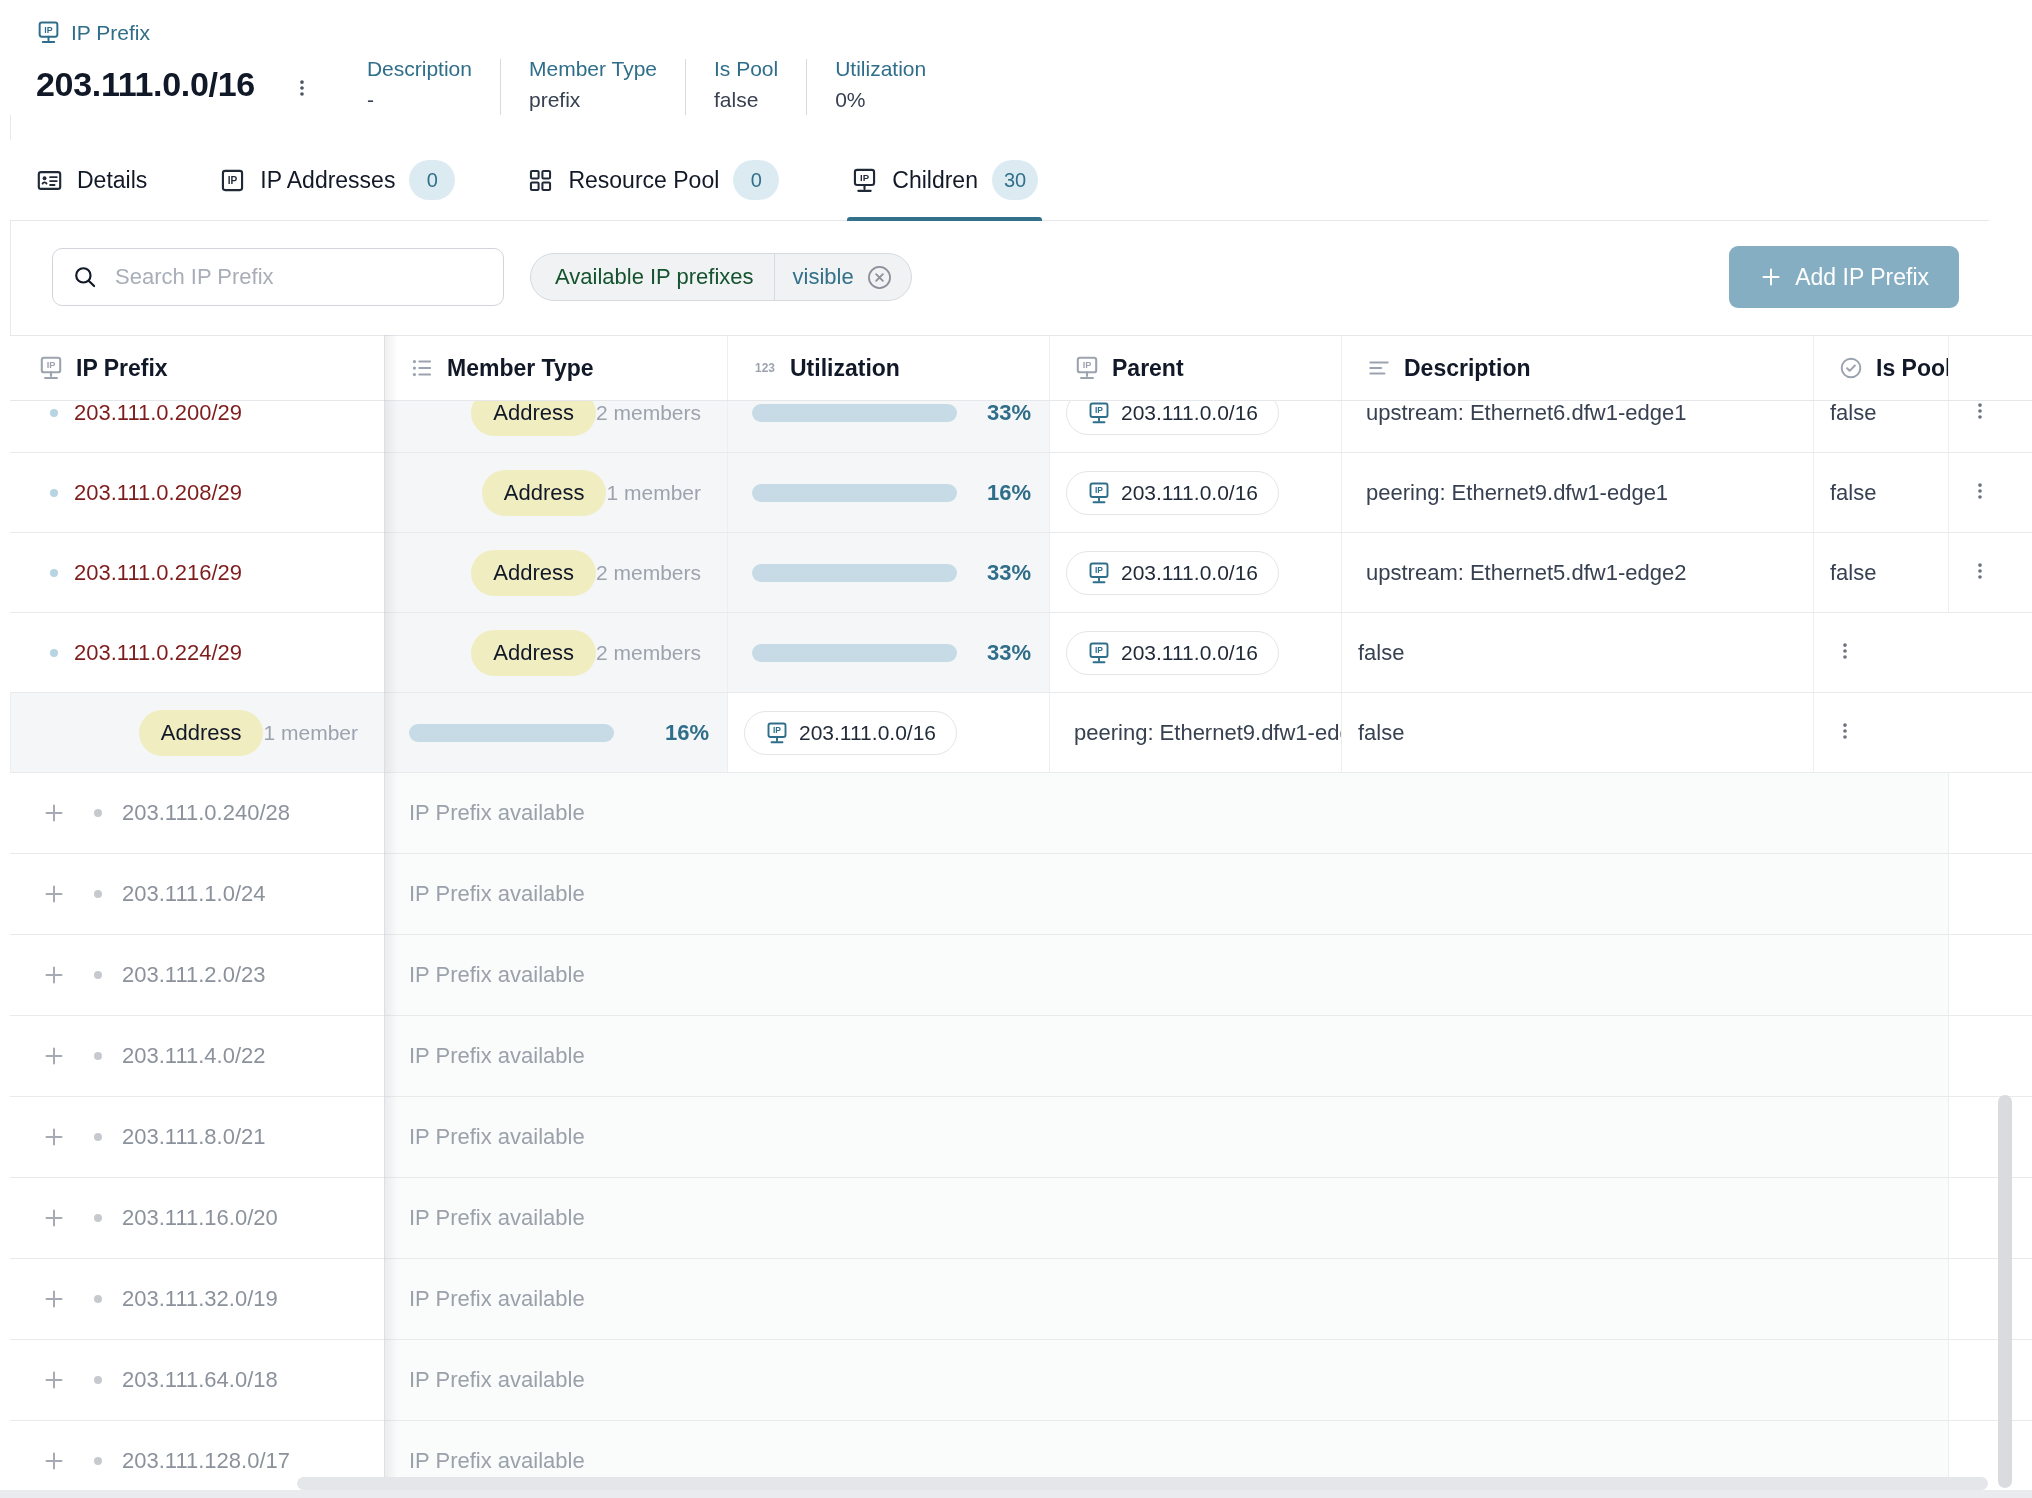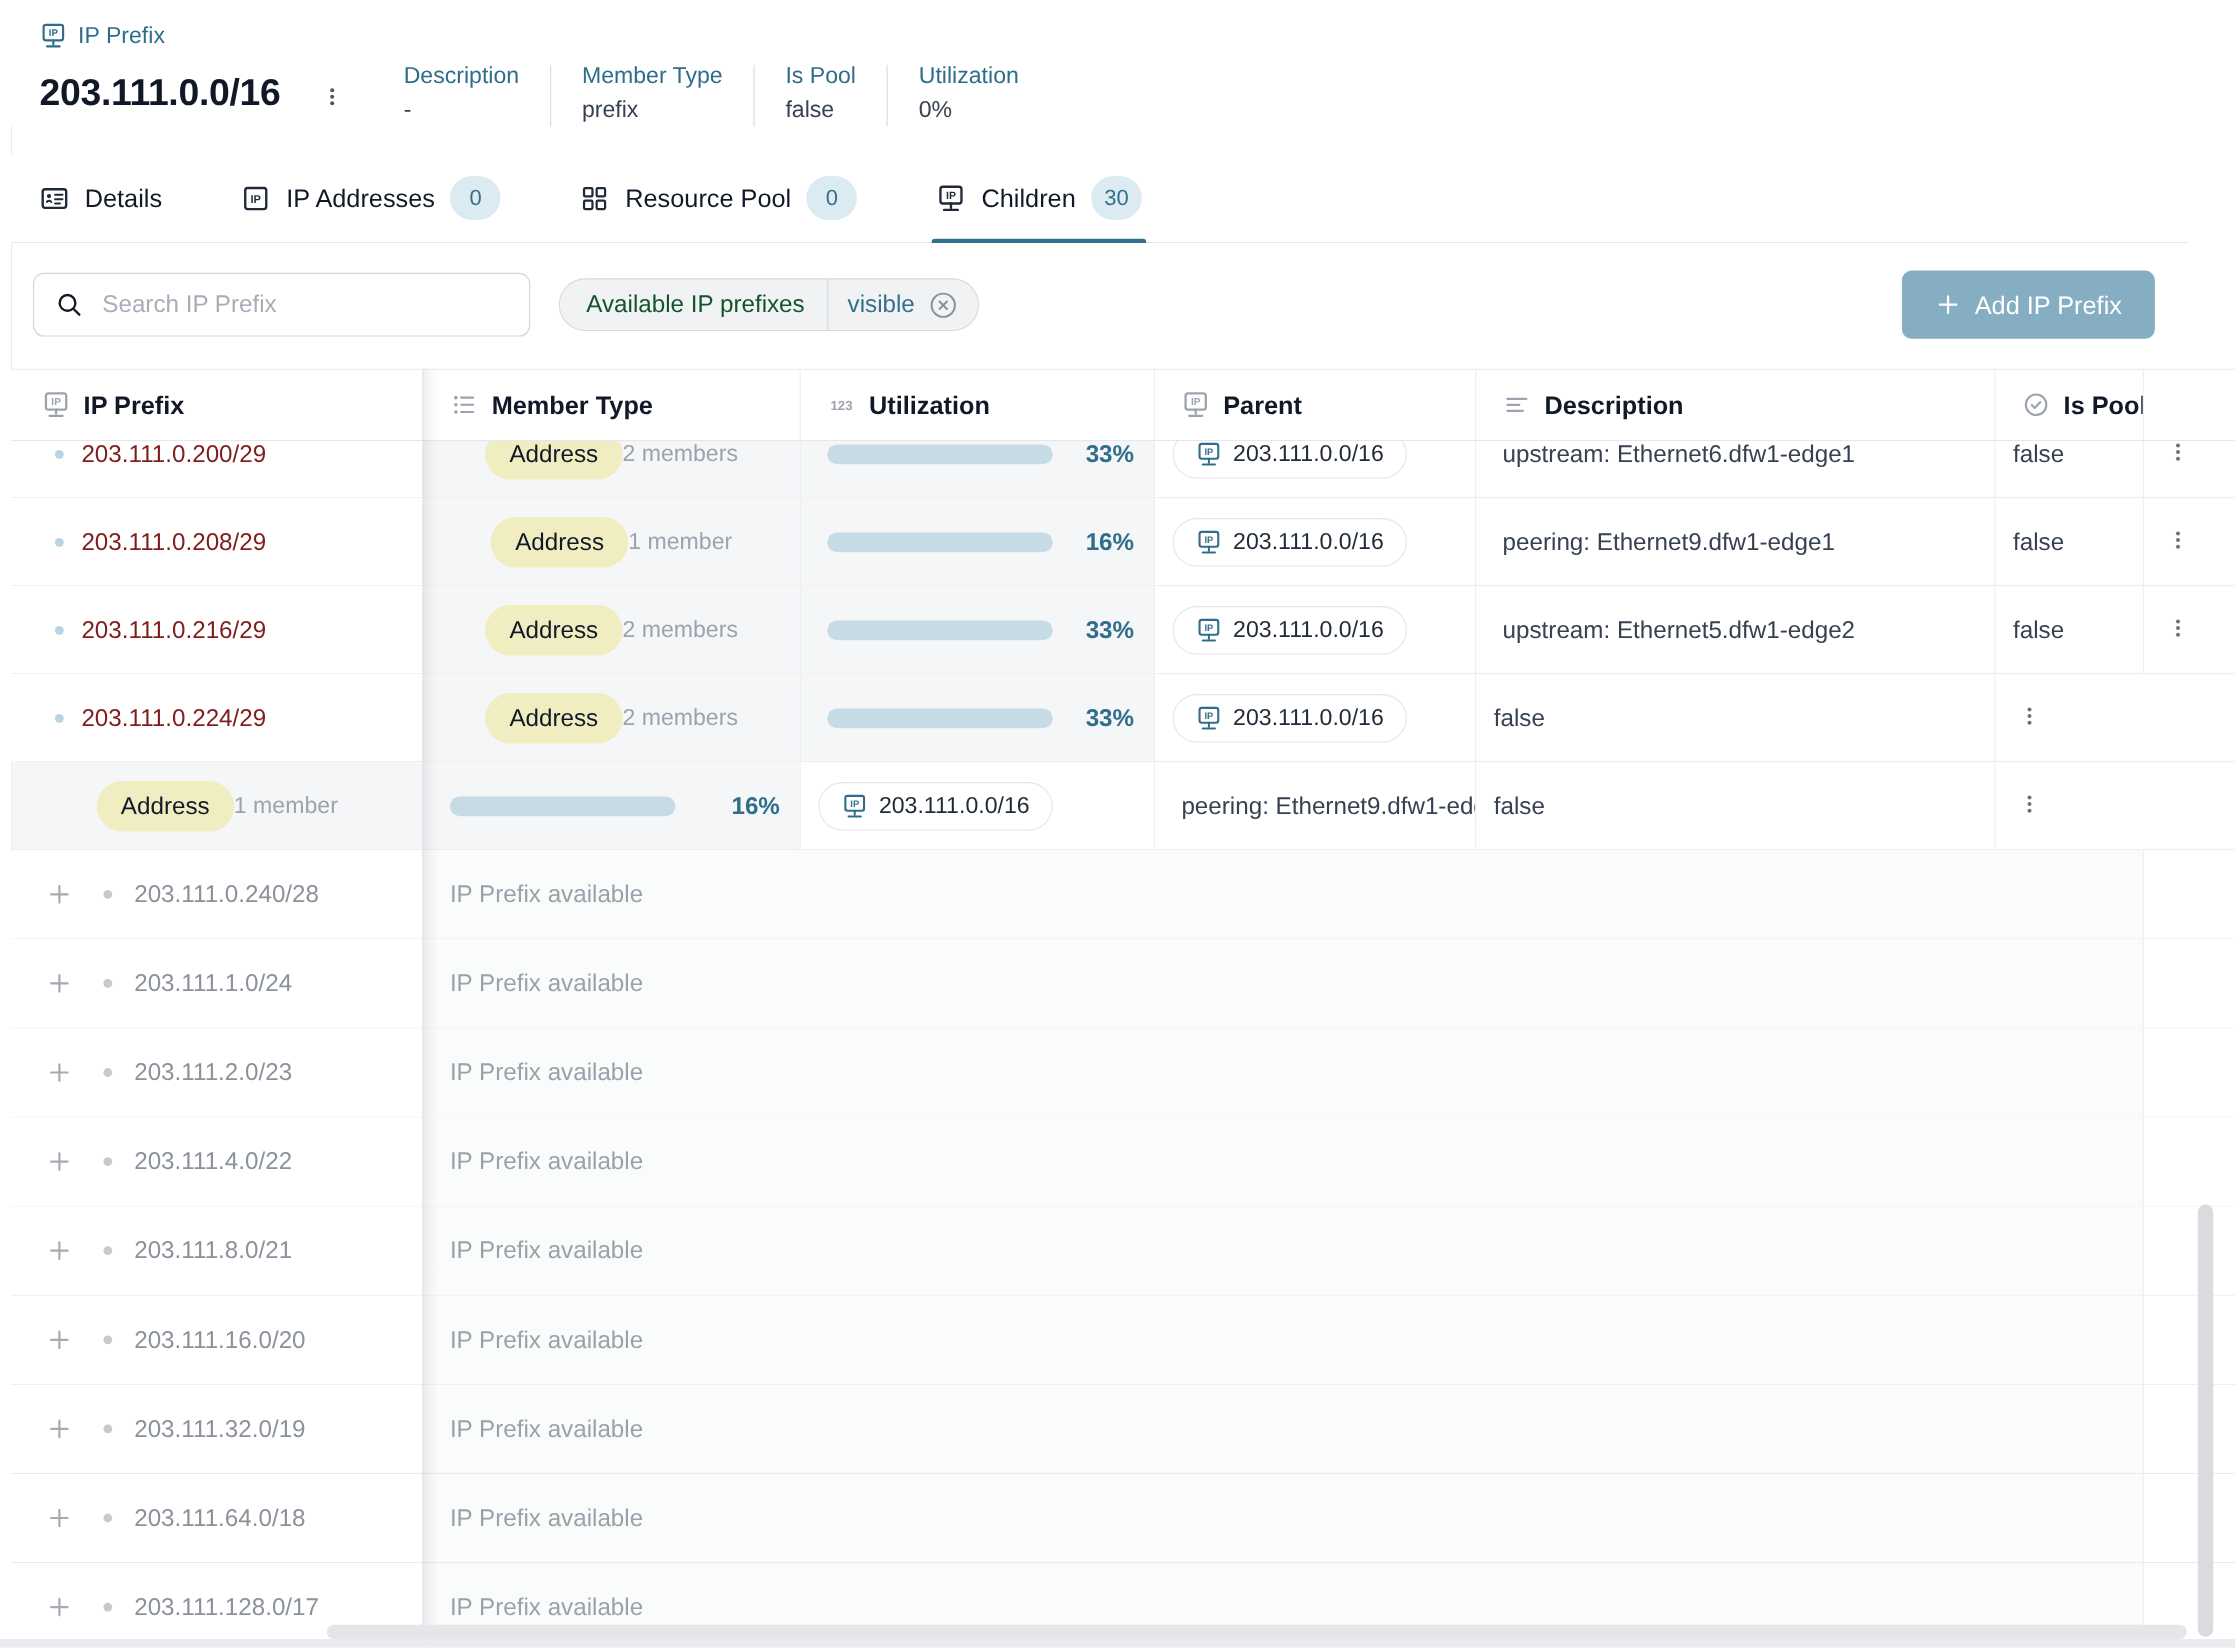--- a/index.html
+++ b/index.html
@@ -28,21 +28,21 @@
     gap:72px; padding-left:26px; border-bottom:1px solid #e5e7eb; background:#fff; }
   .tab { position:relative; display:flex; align-items:center; gap:14px; height:100%; cursor:pointer;
     font-size:23px; color:#111827; font-weight:500; }
   .tab svg { width:27px; height:27px; color:#1f2937; }
   .tab-badge { background:#dcebf2; color:#31708a; border-radius:999px; font-size:20px;
     min-width:46px; height:40px; display:flex; align-items:center; justify-content:center; padding:0 12px; }
   .tab.active::after { content:""; position:absolute; left:-4px; right:-4px; bottom:-1px; height:4px;
     background:#337089; border-radius:3px 3px 0 0; }
 
   
-  .toolbar { position:absolute; left:4px; right:0; top:246px; height:62px; display:flex; align-items:center;
+  .toolbar { position:absolute; left:26px; right:0; top:246px; height:62px; display:flex; align-items:center;
     padding:0 30px 0 26px; }
   .search-box { position:relative; width:452px; height:58px; }
   .search-box input { width:100%; height:100%; border:1px solid #d1d5db; border-radius:10px;
     padding:0 18px 0 62px; font-size:22px; color:#374151; outline:none; font-family:inherit; }
   .search-box input::placeholder { color:#a8aeb8; }
   .search-icon { position:absolute; left:20px; top:16px; width:26px; height:26px; color:#111827; }
   .filter-chip { margin-left:26px; height:48px; display:flex; align-items:stretch; border:1px solid #d7dadd;
     background:#f0f2f4; border-radius:999px; overflow:hidden; font-size:22px; }
   .chip-label { display:flex; align-items:center; padding:0 20px 0 24px; color:#14532d; }
   .chip-sep { width:1px; background:#d7dadd; }
@@ -62,21 +62,21 @@
   .th:first-child { border-left:none; padding-left:28px; }
   .th svg { flex:none; width:26px; height:26px; color:#9ca3af; }
   .tbody { position:relative; z-index:1; }
   .row { height:80px; border-bottom:1px solid #e9eaec; background:#fff; }
   .row.clipped { margin-top:-28px; }
   .cell { display:flex; align-items:center; border-left:1px solid #eceef0; overflow:hidden; white-space:nowrap; }
   .cell.sticky { border-left:none; background:#fff; padding-left:40px; gap:16px; }
   .bullet { flex:none; width:8px; height:8px; border-radius:50%; background:#b7d4e2; }
   .prefix-link { color:#7f1d1d; font-size:22px; font-weight:500; text-decoration:none; cursor:pointer; }
   .cell.mt, .cell.util { background:#f5f6f7; }
-  .cell.mt { padding:0 26px; justify-content:center; }
+  .cell.mt { padding:0 26px; justify-content:flex-end; }
   .type-badge { background:#f0edc1; color:#111827; font-size:22px; border-radius:24px; padding:10px 22px; }
   .members { color:#9ca3af; font-size:21px; }
   .cell.util { padding:0 18px 0 24px; }
   .progress { width:205px; height:18px; border-radius:9px; background:#c6dbe5; overflow:hidden; }
   .progress-fill { height:100%; background:#4180a0; border-radius:9px; }
   .util-pct { margin-left:auto; color:#2f6e8a; font-size:22px; font-weight:600; }
   .cell.parent { padding-left:16px; }
   .parent-chip { display:flex; align-items:center; gap:10px; border:1.5px solid #e3e5e8; background:#fff;
     border-radius:999px; padding:9px 20px; font-size:21px; font-weight:500; color:#1f2937; cursor:pointer; }
   .parent-chip svg { width:24px; height:24px; color:#2f6e8a; }

